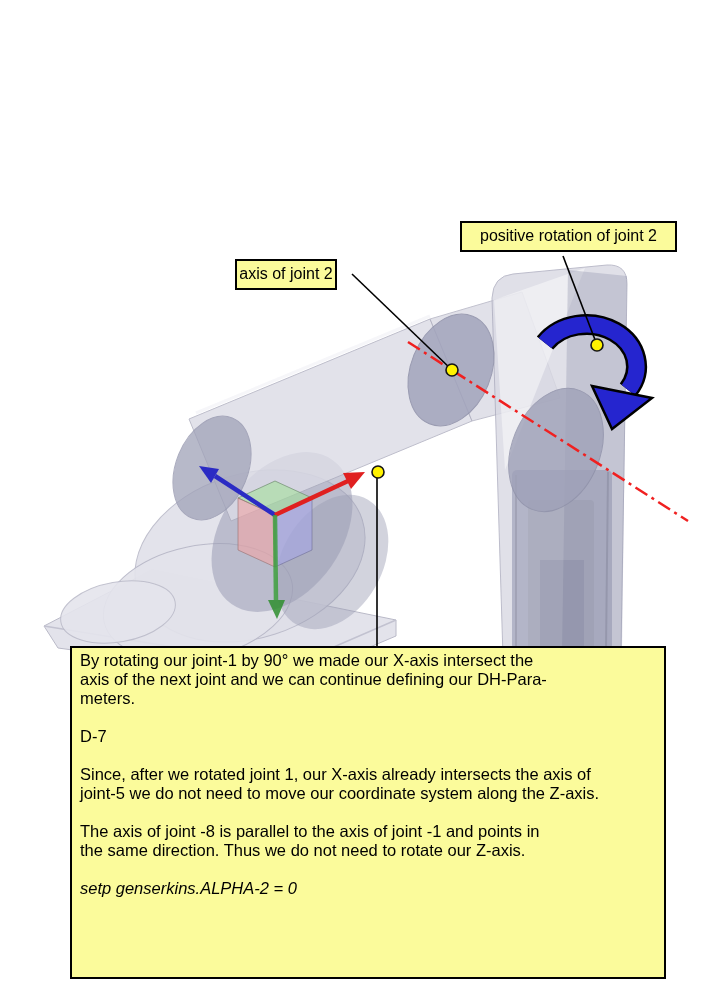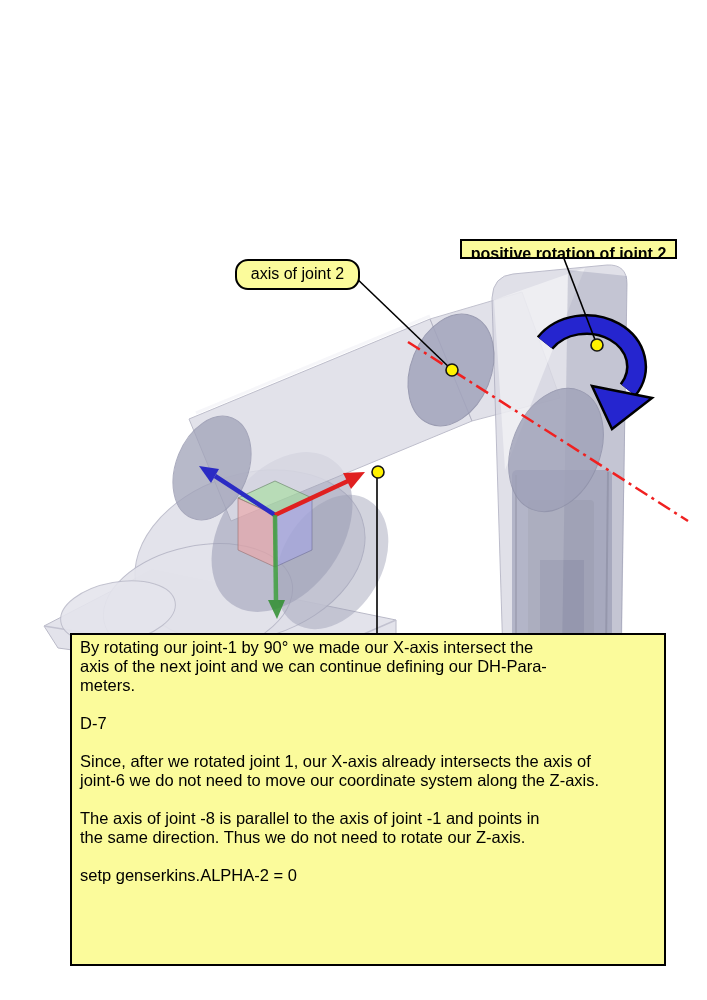--- a/index.html
+++ b/index.html
@@ -3,27 +3,27 @@
 <meta charset="utf-8">
 <style>
   html,body{margin:0;padding:0;background:#fff;}
   body{width:707px;height:1000px;position:relative;overflow:hidden;
        font-family:"Liberation Sans","DejaVu Sans",sans-serif;color:#000;}
   .canvas{position:absolute;left:0;top:0;width:707px;height:1000px;}
   svg{position:absolute;left:0;top:0;}
   .callout-label{position:absolute;box-sizing:border-box;background:#FBFB9B;
        border:2px solid #000;text-align:center;font-size:16px;white-space:nowrap;
        overflow:hidden;}
-  .label-axis{left:235px;top:259px;width:125px;height:31px;line-height:26px;border-radius:13px;}
-  .label-rot{left:460px;top:239px;width:217px;height:20px;line-height:25px;font-weight:bold;}
-  .explanation-box{position:absolute;left:70px;top:633px;width:596px;height:333px;
+  .label-axis{left:235px;top:259px;width:102px;height:31px;line-height:26px;}
+  .label-rot{left:460px;top:221px;width:217px;height:31px;line-height:25px;}
+  .explanation-box{position:absolute;left:70px;top:646px;width:596px;height:333px;
        box-sizing:border-box;background:#FBFB9B;border:2px solid #000;
        padding:3px 8px;font-size:16.5px;line-height:19px;overflow:hidden;}
   .explanation-box .para{white-space:pre-line;margin:0 0 19px 0;}
-  .explanation-box .para:last-child{margin-bottom:4px;}
+  .explanation-box .para:last-child{margin-bottom:4px;font-style:italic;}
 </style>
 </head>
 <body>
 
 <div class="canvas">
 
 <svg width="707" height="1000" viewBox="0 0 707 1000">
 
   <g>
     <polygon points="44,626 152,570 396,620 396,636 292,680 58,648" fill="#E1E1E9" opacity="0.9" stroke="#B2B2C2" stroke-width="1"></polygon>
@@ -102,19 +102,19 @@
 <div class="callout-label label-axis">axis of joint 2</div>
 
 <div class="callout-label label-rot">positive rotation of joint 2</div>
 
 <div class="explanation-box">
       <div class="para">By rotating our joint-1 by 90° we made our X-axis intersect the
 axis of the next joint and we can continue defining our DH-Para-
 meters.</div>
       <div class="para">D-7</div>
       <div class="para">Since, after we rotated joint 1, our X-axis already intersects the axis of
-joint-6 we do not need to move our coordinate system along the Z-axis.</div>
+joint-5 we do not need to move our coordinate system along the Z-axis.</div>
       <div class="para">The axis of joint -8 is parallel to the axis of joint -1 and points in
 the same direction. Thus we do not need to rotate our Z-axis.</div>
       <div class="para">setp genserkins.ALPHA-2 = 0</div>
     </div>
 
 </div>
 
 </body></html>

